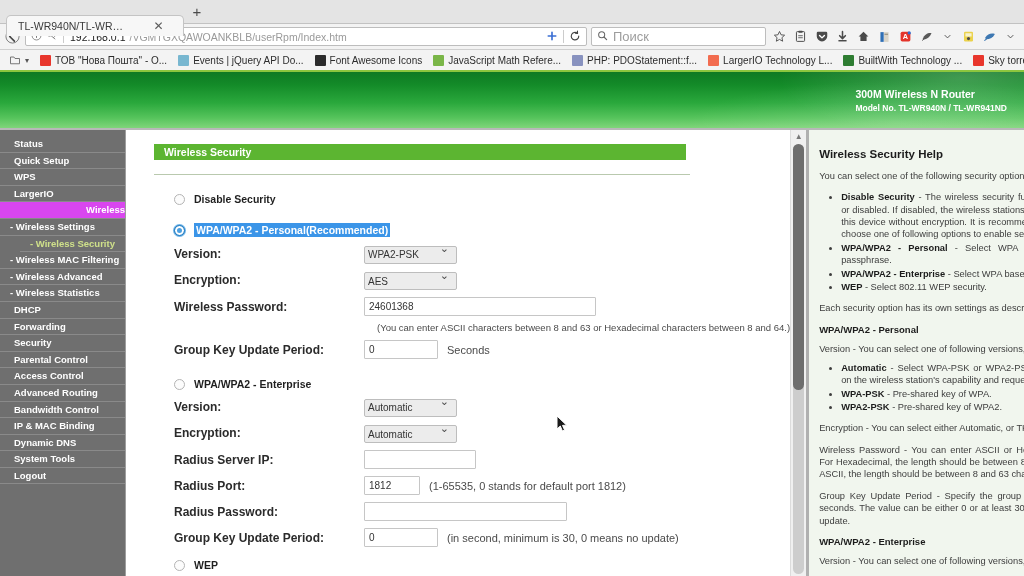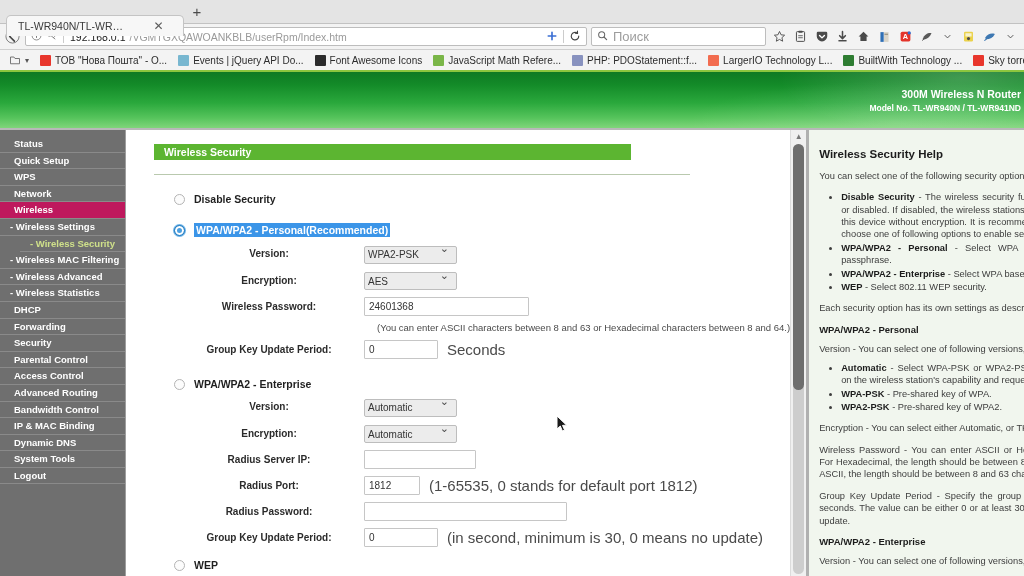--- a/index.html
+++ b/index.html
@@ -108,21 +108,21 @@
       radial-gradient(ellipse 260px 90px at 85% 10%, rgba(255,255,255,.20), rgba(255,255,255,0) 70%),
       radial-gradient(ellipse 300px 60px at 70% 90%, rgba(255,255,255,.14), rgba(255,255,255,0) 70%);
   }
   .tplink-logo {
     position: absolute; left: 18px; top: 14px;
     font-size: 28px; font-weight: bold; color: #ffffff;
     letter-spacing: -0.5px; font-family: "Liberation Sans", sans-serif;
   }
   .tplink-logo sup { font-size: 11px; vertical-align: super; }
   .tplink-model {
-    position: absolute; right: 3px; top: 15px; text-align: right;
+    position: absolute; right: 17px; top: 15px; text-align: left;
     color: #ffffff; line-height: 1.45; z-index: 2;
   }
   .tplink-model .m1 { font-size: 10.5px; font-weight: bold; }
   .tplink-model .m2 { font-size: 8.5px; font-weight: bold; }
 
   .body-row { display: flex; height: 446px; }
 
   
   .sidebar {
     width: 126px; background: #6f6f6f; flex: none;
@@ -131,36 +131,36 @@
   }
   .menu-item {
     height: 16.6px; line-height: 16.6px;
     padding-left: 14px;
     font-size: 9.5px; font-weight: bold; color: #ffffff;
     border-bottom: 1px solid #8a8a8a;
     background: #6f6f6f; cursor: pointer;
     white-space: nowrap; overflow: hidden;
   }
   .menu-item.sub { padding-left: 10px; color: #ffffff; }
-  .menu-item.active { background: #be185d; color: #ffffff; }
+  .menu-item.active { background: #d946ef; color: #ffffff; text-align: right; }
   .menu-item.subactive { color: #cfe08a; margin-left: 20px; }
 
   
   .main-wrap { flex: 1; position: relative; display: flex; }
   .main {
     flex: 1; background: #ffffff; position: relative;
     padding: 0; overflow: hidden;
   }
   .main-inner { padding: 14px 0 0 26px; position: relative; }
 
   .section-title {
     background: #5cb531; color: #ffffff;
     font-size: 10.5px; font-weight: bold;
     height: 16px; line-height: 16px; padding-left: 10px;
-    width: 477px; margin-left: 2px;
+    width: 532px; margin-left: 2px;
   }
   .rule { width: 536px; height: 1px; background: #b9c9ae; margin: 14px 0 0 2px; }
 
   .opt-row {
     display: flex; align-items: center; gap: 9px;
     margin-top: 18px; padding-left: 22px;
   }
   .radio {
     width: 11px; height: 11px; border-radius: 50%;
     border: 1px solid #b4b4b4; background: #fcfcfc; flex: none;
@@ -174,22 +174,22 @@
   .opt-label { font-size: 10.5px; font-weight: bold; color: #1f1f1f; }
   .opt-label.selected {
     background: #3b95e8; color: #ffffff; padding: 1px 2px;
   }
 
   .field-row {
     display: flex; align-items: center;
     margin-top: 7px; padding-left: 22px;
   }
   .field-label {
-    width: 190px; text-align: center; 
-    font-size: 10px; font-weight: bold; color: #2b2b2b;
+    width: 190px; text-align: left; 
+    font-size: 12px; font-weight: bold; color: #2b2b2b;
   }
   select.ctl {
     font-family: "Liberation Sans", sans-serif;
     font-size: 10px; color: #333;
     height: 18px; width: 93px;
     border: 1px solid #bdbdbd; border-radius: 2px;
     background: #ececec; padding: 0 3px;
     -webkit-appearance: none; appearance: none;
     cursor: pointer;
   }
@@ -197,27 +197,27 @@
   .sel-wrap::after {
     content: "⌄"; position: absolute; right: 8px; top: -2px;
     font-size: 11px; color: #4a4a4a; pointer-events: none;
   }
   input.ctl {
     font-family: "Liberation Sans", sans-serif;
     font-size: 10px; color: #333; height: 19px;
     border: 1px solid #c6c6c6; border-radius: 1px;
     background: #ffffff; padding: 0 4px;
   }
-  .w-pw { width: 165px; }
+  .w-pw { width: 232px; }
   .w-num { width: 74px; }
   .w-ip { width: 112px; }
   .w-rport { width: 56px; }
   .w-rpw { width: 203px; }
   .hint {
-    font-size: 15px; color: #4a4a4a; margin-left: 9px;
+    font-size: 11px; color: #4a4a4a; margin-left: 9px;
     white-space: nowrap;
   }
   .note-row {
     padding-left: 22px; margin-top: 6px; display: flex;
   }
   .note-spacer { width: 190px; flex: none; }
   .note {
     font-size: 9.5px; color: #4a4a4a; white-space: nowrap;
     padding-left: 13px;
   }
@@ -464,21 +464,21 @@
         <div class="m2">Model No. TL-WR940N / TL-WR941ND</div>
       </div>
     </div>
 
     <div class="body-row">
 
       <div class="sidebar">
         <div class="menu-item">Status</div>
         <div class="menu-item">Quick Setup</div>
         <div class="menu-item">WPS</div>
-        <div class="menu-item">Network</div>
+        <div class="menu-item">LargerIO</div>
         <div class="menu-item active">Wireless</div>
         <div class="menu-item sub">- Wireless Settings</div>
         <div class="menu-item sub subactive">- Wireless Security</div>
         <div class="menu-item sub">- Wireless MAC Filtering</div>
         <div class="menu-item sub">- Wireless Advanced</div>
         <div class="menu-item sub">- Wireless Statistics</div>
         <div class="menu-item">DHCP</div>
         <div class="menu-item">Forwarding</div>
         <div class="menu-item">Security</div>
         <div class="menu-item">Parental Control</div>

